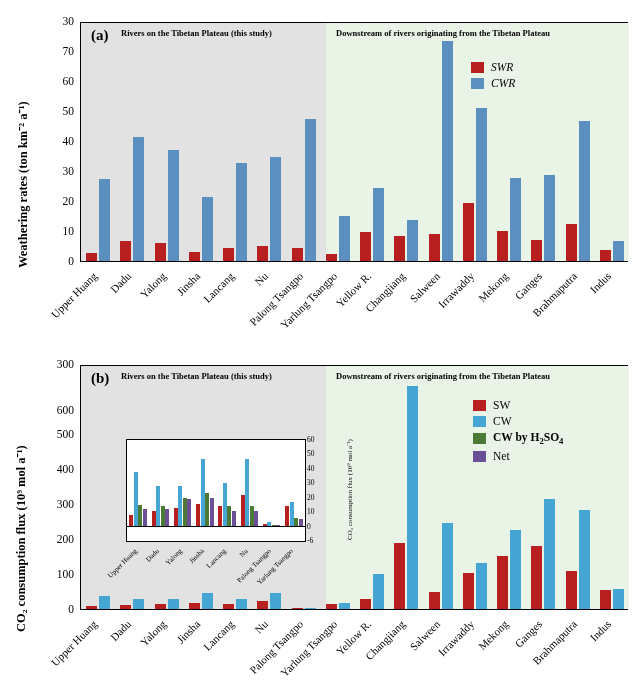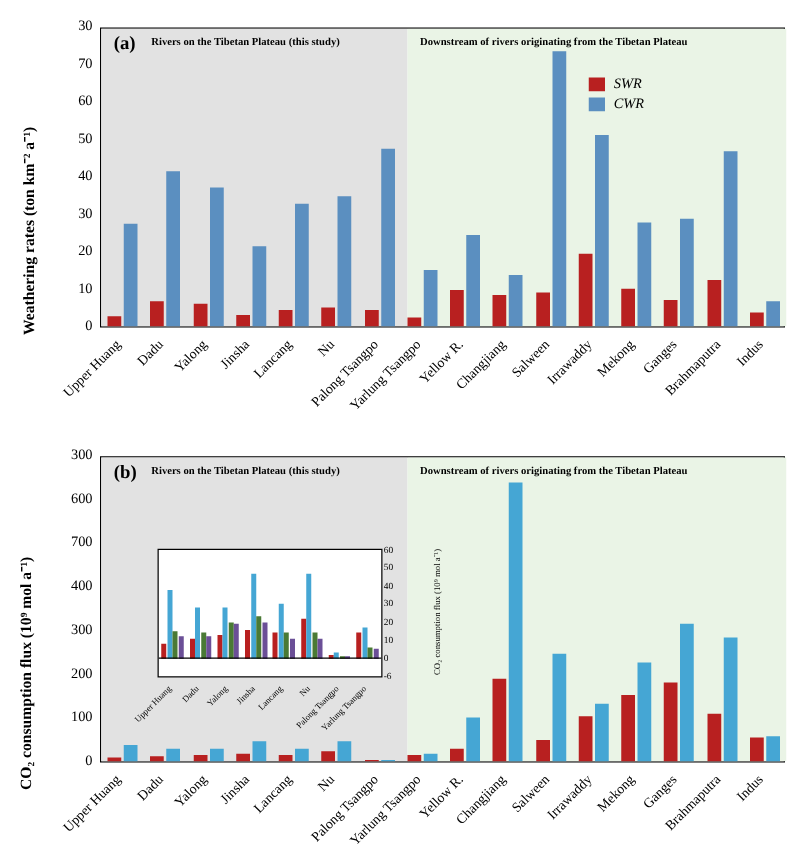--- a/index.html
+++ b/index.html
@@ -130,22 +130,22 @@
         <div class="xtick" style="left: 450.375px; top: 268px; width: 90px; font-size: 11px;">Ganges</div>
         <div class="xtick" style="left: 484.625px; top: 268px; width: 90px; font-size: 11px;">Brahmaputra</div>
         <div class="xtick" style="left: 518.875px; top: 268px; width: 90px; font-size: 11px;">Indus</div>
       </div>
   </div>
 
   <div class="panel" id="panelB">
     <div class="ylabel" style="left:12px;top:288px;">CO₂ consumption flux (10⁹ mol a⁻¹)</div>
 
     <div class="ytick" style="left:46px;top:14px;">300</div>
-    <div class="ytick" style="left:46px;top:49px;">600</div>
-    <div class="ytick" style="left:46px;top:84px;">700</div>
+    <div class="ytick" style="left:46px;top:60px;">600</div>
+    <div class="ytick" style="left:46px;top:84px;">500</div>
     <div class="ytick" style="left:46px;top:119px;">400</div>
     <div class="ytick" style="left:46px;top:154px;">300</div>
     <div class="ytick" style="left:46px;top:189px;font-family:Liberation Serif, serif;">200</div>
     <div class="ytick" style="left:46px;top:224px;">100</div>
     <div class="ytick" style="left:46px;top:259px;">0</div>
 
     <div class="plotbox" id="plotB" style="left:80px;top:21px;width:548px;height:245px;">
       <div class="bgleft" style="left:0;top:0;width:245px;height:100%;"></div>
       <div class="bgright" style="left:245px;top:0;width:303px;height:100%;"></div>
 
@@ -241,20 +241,38 @@
             <div class="xtick" style="left: 1.625px; top: 106px; width: 52px;">Yalong</div>
             <div class="xtick" style="left: 23.875px; top: 106px; width: 52px;">Jinsha</div>
             <div class="xtick" style="left: 46.125px; top: 106px; width: 52px;">Lancang</div>
             <div class="xtick" style="left: 68.375px; top: 106px; width: 52px;">Nu</div>
             <div class="xtick" style="left: 90.625px; top: 106px; width: 52px;">Palong Tsangpo</div>
             <div class="xtick" style="left: 112.875px; top: 106px; width: 52px;">Yarlung Tsangpo</div>
           </div>
         <div class="ylabel" style="left:218px;top:100px;white-space:nowrap;">CO₂ consumption flux (10⁹ mol a⁻¹)</div>
       </div>
 
+      <div class="legend" style="left:392px;top:33px;">
+        <div class="row">
+            <span class="sw barsSW"></span>
+            <span>SW</span>
+          </div>
+        <div class="row">
+            <span class="sw barsCW"></span>
+            <span>CW</span>
+          </div>
+        <div class="row">
+            <span class="sw barsCWH"></span>
+            <span style="font-weight:bold;">CW by  H<span class="sub">2</span>SO<span class="sub">4</span></span>
+          </div>
+        <div class="row">
+            <span class="sw barsNet"></span>
+            <span>Net</span>
+          </div>
+      </div>
     </div>
 
     <div id="xticksB">
         <div class="xtick" style="left: 5.125px; top: 272px; width: 90px; font-size: 11px;">Upper Huang</div>
         <div class="xtick" style="left: 39.375px; top: 272px; width: 90px; font-size: 11px;">Dadu</div>
         <div class="xtick" style="left: 73.625px; top: 272px; width: 90px; font-size: 11px;">Yalong</div>
         <div class="xtick" style="left: 107.875px; top: 272px; width: 90px; font-size: 11px;">Jinsha</div>
         <div class="xtick" style="left: 142.125px; top: 272px; width: 90px; font-size: 11px;">Lancang</div>
         <div class="xtick" style="left: 176.375px; top: 272px; width: 90px; font-size: 11px;">Nu</div>
         <div class="xtick" style="left: 210.625px; top: 272px; width: 90px; font-size: 11px;">Palong Tsangpo</div>

